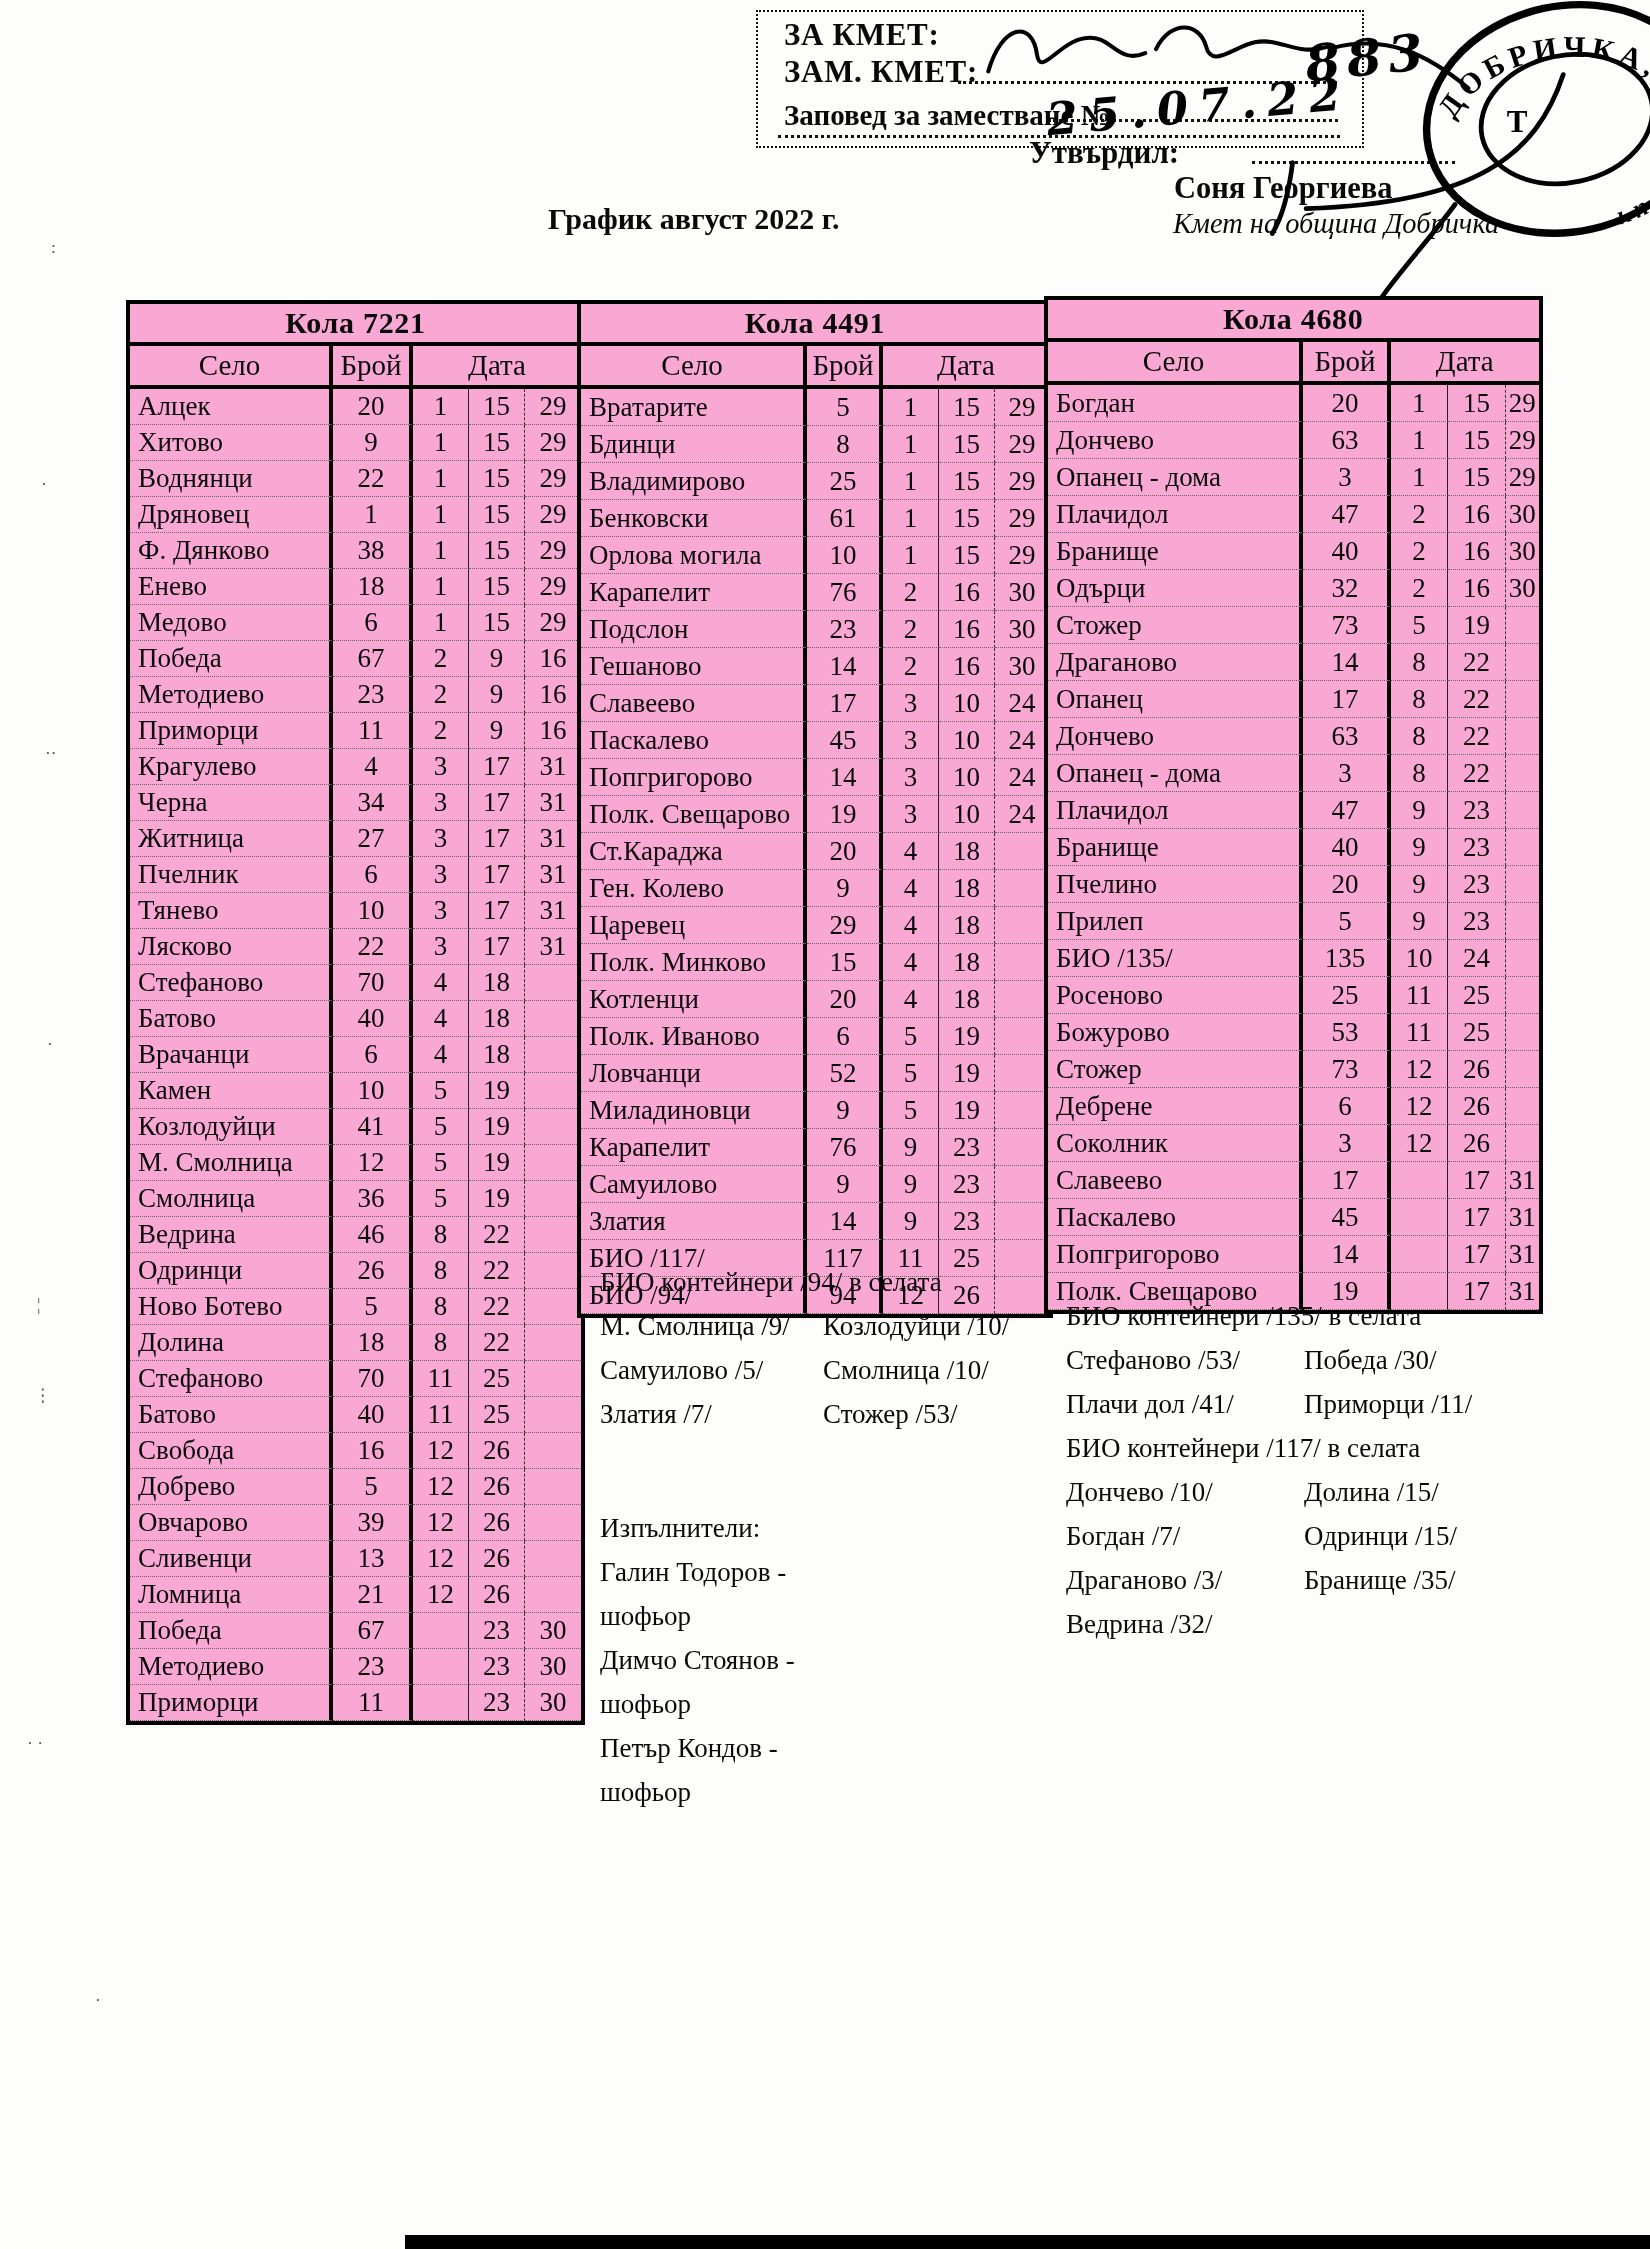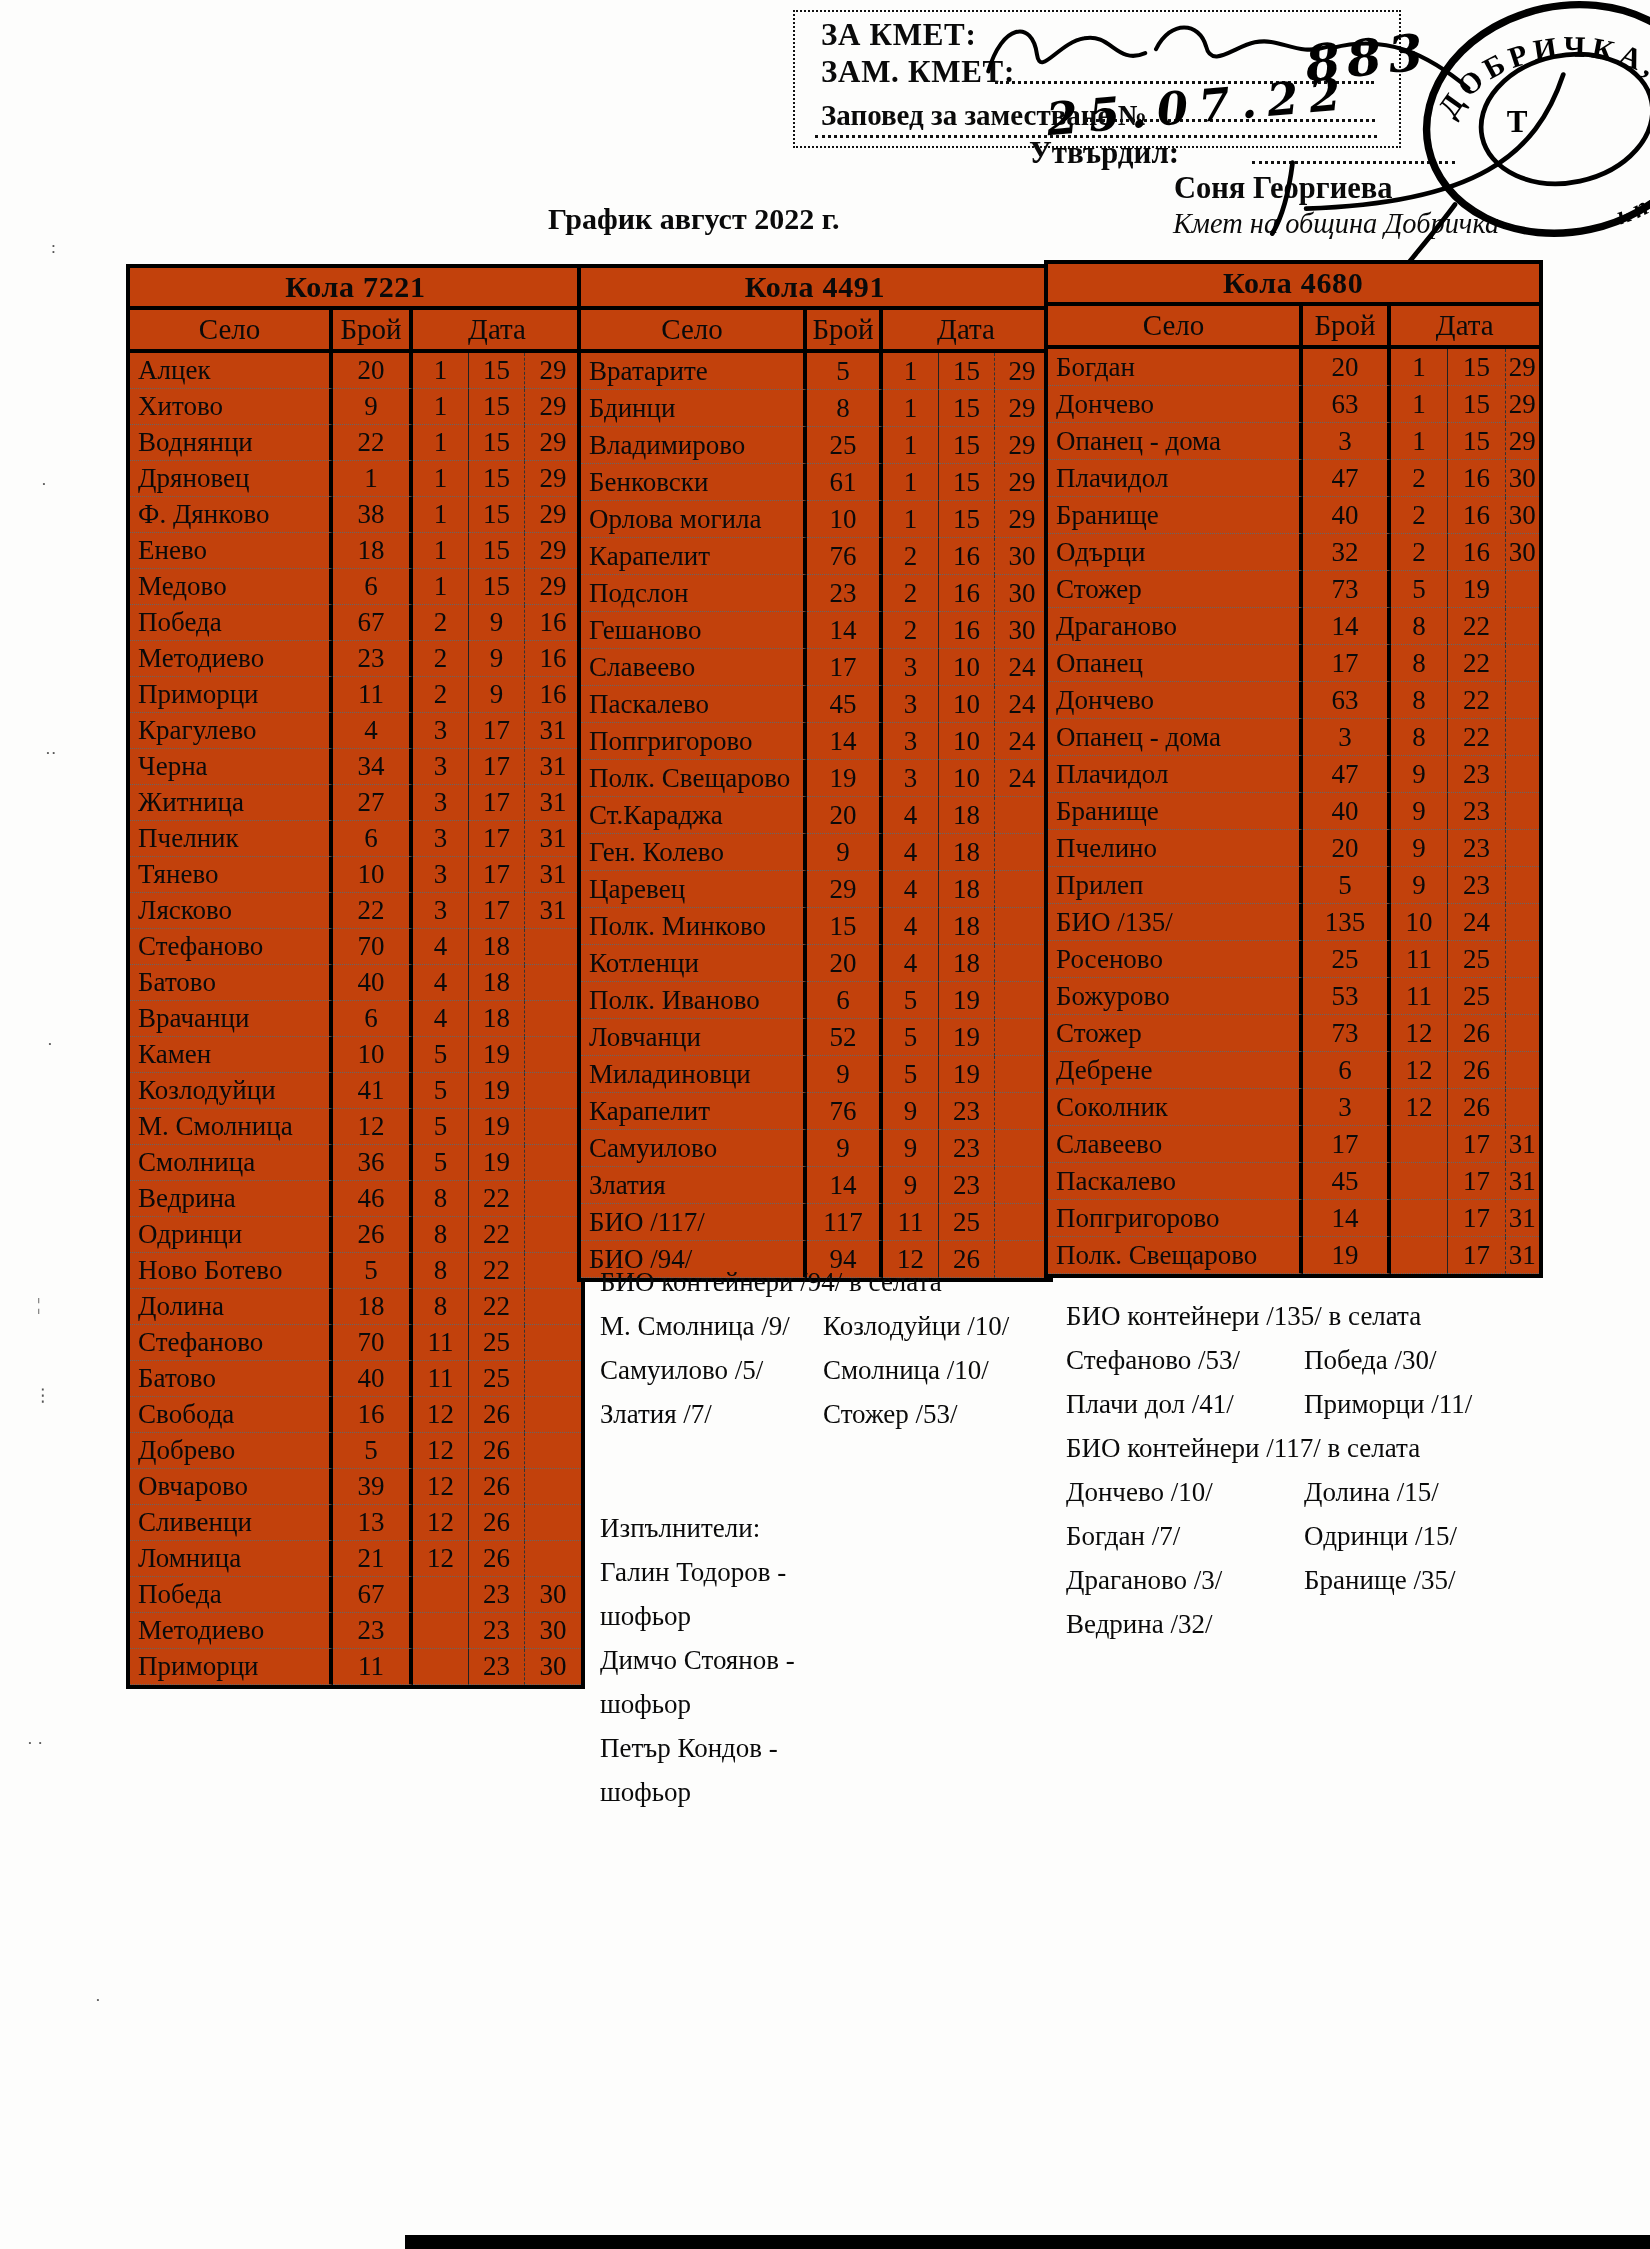--- a/index.html
+++ b/index.html
@@ -1,34 +1,34 @@
 <!DOCTYPE html>
 <html style="font-size:10.8px"><head>
 <meta charset="utf-8">
 <style>
   html,body{margin:0;padding:0;background:#e8e8e8;}
   #page{position:relative;width:1651px;height:2250px;background:#fdfdfc;overflow:hidden;
         font-family:"Liberation Serif","DejaVu Serif",serif;color:#0a0a0a;}
   
-  .stamp-box{position:absolute;left:793px;top:9.5px;width:604px;height:134px;
+  .stamp-box{position:absolute;left:756px;top:9.5px;width:604px;height:134px;
              border:2.7px dotted #111;font-family:Liberation Serif, serif;}
   .sb-l1{position:absolute;left:26px;top:5.4px;font-size:31px;font-weight:bold;letter-spacing:0.7px;}
   .sb-l2{position:absolute;left:26px;top:42px;font-size:31px;font-weight:bold;letter-spacing:0.7px;}
   .sb-l3{position:absolute;left:26px;top:87px;font-size:29px;font-weight:bold;}
   .leader{position:absolute;border-bottom:3.4px dotted #111;}
   .hw{position:absolute;font-family:"DejaVu Serif",serif;font-style:italic;font-weight:bold;color:#000;}
   .hw-num{left:1305px;top:28.4px;font-size:50px;transform:rotate(-6deg);letter-spacing:6.8px;}
   .hw-date{left:1046px;top:80px;font-size:45px;transform:rotate(-5deg);letter-spacing:10.8px;}
   
   .approve{position:absolute;left:1029px;top:135px;font-size:31px;font-weight:bold;}
   .appr-name{position:absolute;left:1174px;top:171px;font-size:30.5px;font-weight:bold;}
   .appr-title{position:absolute;left:1173px;top:208px;font-size:28.4px;font-style:italic;}
   .doc-title{position:absolute;left:548px;top:202px;font-size:30px;font-weight:bold;}
   
-  .sched{position:absolute;display:grid;border:4.7px solid #000;background:#c2410c;}
+  .sched{position:absolute;display:grid;border:4.7px solid #000;background:#f9a8d4;margin-top:36px;}
   .cell{display:flex;align-items:center;font-size:27px;overflow:hidden;white-space:nowrap;}
   .c-g{grid-column:1/-1;justify-content:center;font-weight:bold;font-size:30px;
        border-bottom:4.1px solid #000;letter-spacing:0.7px;}
   .h{justify-content:center;font-weight:normal;font-size:29px;border-bottom:4.1px solid #000;}
   .h-d{grid-column:3/6;}
   .c-v{padding-left:8.1px;border-right:4.1px solid #000;border-bottom:1.4px dotted #666;}
   .c-n{justify-content:center;border-right:4.1px solid #000;border-bottom:1.4px dotted #666;}
   .c-d1{justify-content:center;border-right:1.4px solid #222;border-bottom:1.4px dotted #666;}
   .c-d2{justify-content:center;border-right:1.4px dashed #333;border-bottom:1.4px dotted #666;}
   .c-d3{justify-content:center;border-bottom:1.4px dotted #666;}

